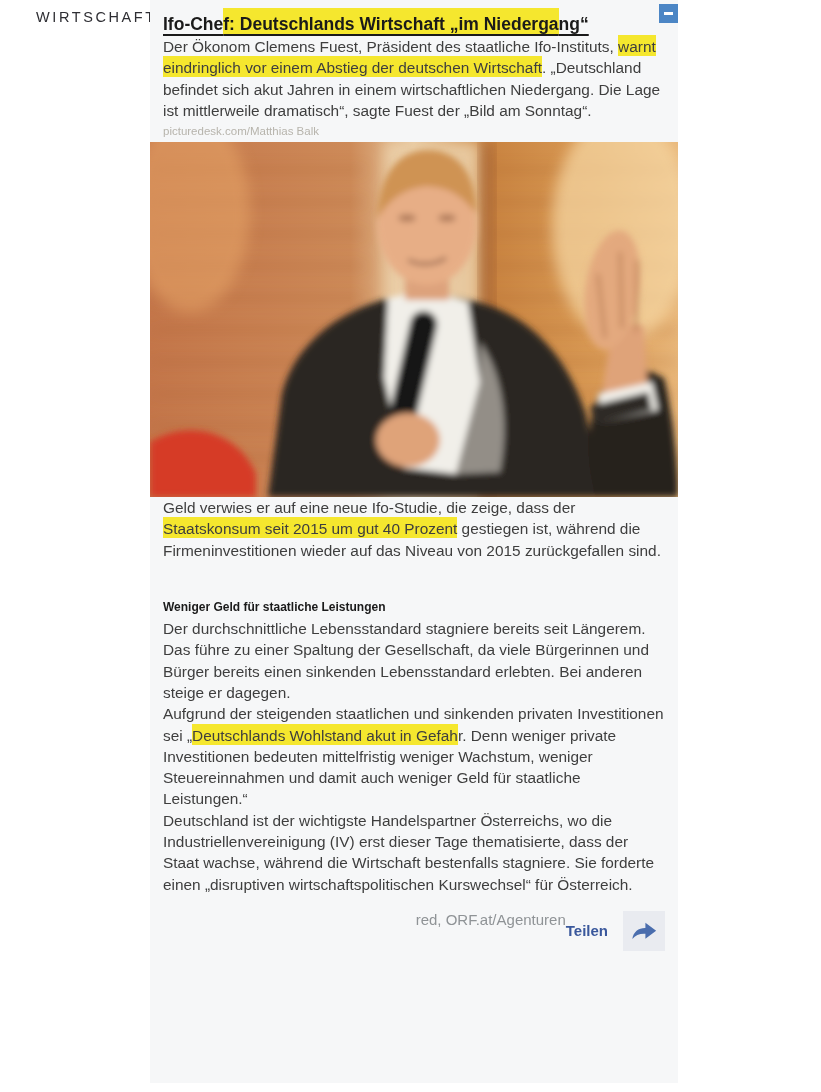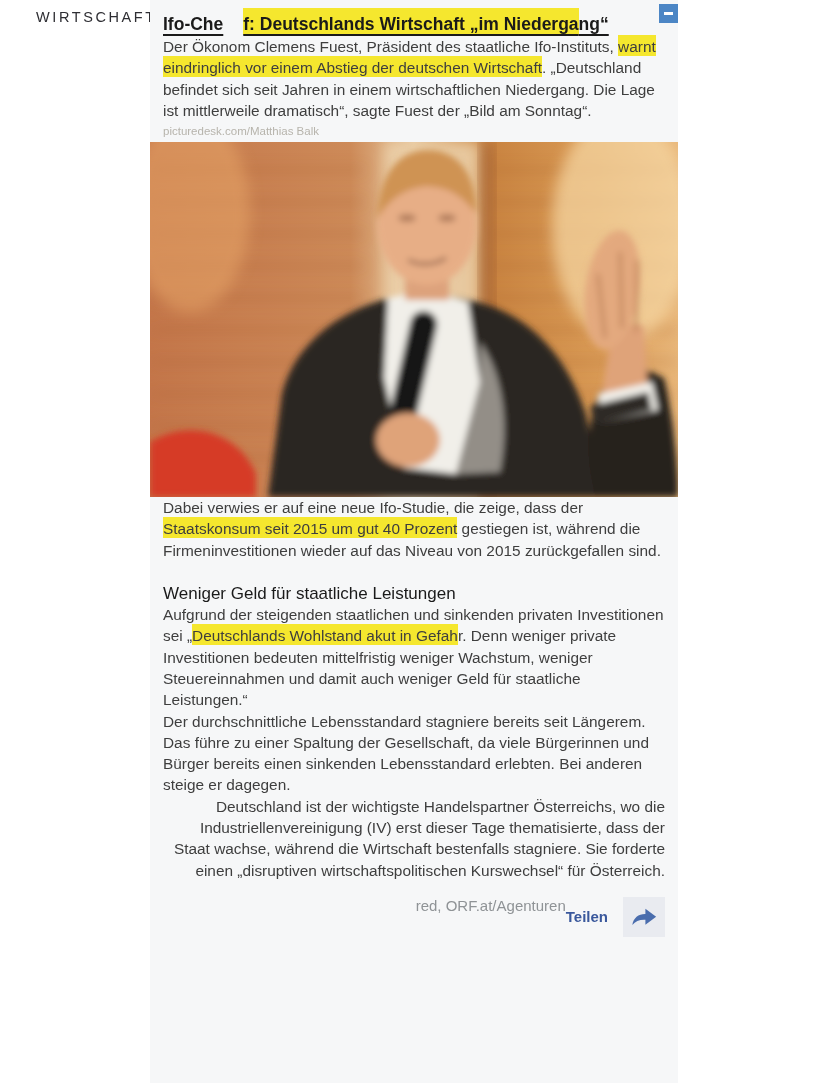--- a/index.html
+++ b/index.html
@@ -50,41 +50,41 @@
   }
 
   p.para{
     margin:0 13px;
     font-size:15.4px;line-height:21.3px;color:var(--body-text,#3e3e3e);
   }
   .mt-p1{margin-top:22px;}
   .mt-p2{margin-top:15px;}
   .mt-p3{margin-top:16px;}
   .mt-p4{margin-top:17px;}
-  .mt-p5{margin-top:15px;text-align:right;}
+  .mt-p5{margin-top:15px;}
 
   .hl{
     background:var(--highlight,#f5e72e);
     padding:3px 0 1px;
   }
-  h1.headline .hl{padding:6px 0 1px;margin-left:20px;}
+  h1.headline .hl{padding:6px 0 1px;}
 
   .photo-credit{
     margin:4px 13px 0;text-align:left;
     font-size:11.5px;line-height:13px;color:var(--credit-text,#b7b4ac);
   }
 
   .photo{
     margin-top:4px;width:528px;height:355px;display:block;position:relative;
   }
   .photo svg{display:block;}
 
   h2.subhead{
-    margin:22px 13px 0;
-    font-size:17px;line-height:21px;font-weight:normal;color:var(--headline-text,#1a1a1a);
+    margin:36px 13px 0;
+    font-size:12px;line-height:21px;font-weight:bold;color:var(--headline-text,#1a1a1a);
   }
 
   .footer-row{
     margin:16px 13px 0 13px;
     display:flex;justify-content:flex-end;align-items:flex-start;
   }
   .byline{font-size:15px;line-height:17px;color:var(--muted-text,#8f9396);}
   .share{display:flex;align-items:center;cursor:pointer;}
   .share-label{
     font-size:15px;font-weight:bold;color:var(--share-text,#3a589c);
@@ -105,21 +105,21 @@
   <div class="card">
 
     <button class="collapse-btn">
       <span class="minus-bar"></span>
     </button>
 
     <h1 class="headline">
       <a class="headline-link"><span>Ifo-Che</span><span class="hl">f: Deutschlands Wirtschaft „im Niederga</span><span>ng“</span></a>
     </h1>
 
-    <p class="para mt-p1"><span>Der Ökonom Clemens Fuest, Präsident des staatliche Ifo-Instituts, </span><span class="hl">warnt eindringlich vor einem Abstieg der deutschen Wirtschaft</span><span>. „Deutschland befindet sich seit Jahren in einem wirtschaftlichen Niedergang. Die Lage ist mittlerweile dramatisch“, sagte Fuest der „Bild am Sonntag“.</span></p>
+    <p class="para mt-p1"><span>Der Ökonom Clemens Fuest, Präsident des staatliche Ifo-Instituts, </span><span class="hl">warnt eindringlich vor einem Abstieg der deutschen Wirtschaft</span><span>. „Deutschland befindet sich akut Jahren in einem wirtschaftlichen Niedergang. Die Lage ist mittlerweile dramatisch“, sagte Fuest der „Bild am Sonntag“.</span></p>
 
     <div class="photo-credit">picturedesk.com/Matthias Balk</div>
 
     <div class="photo">
       <svg width="528" height="355" viewBox="0 0 528 355">
         <defs>
           <filter id="b1" x="-20%" y="-20%" width="140%" height="140%">
               <feGaussianBlur stdDeviation="7"></feGaussianBlur>
             </filter>
           <filter id="b2" x="-20%" y="-20%" width="140%" height="140%">
@@ -163,27 +163,27 @@
           <g transform="rotate(8 462 150)">
             <ellipse cx="462" cy="148" rx="27" ry="60" fill="#e3a97e"></ellipse>
           </g>
           <path d="M448,132 L455,196 M470,110 L472,186 M487,118 L486,190" stroke="#b77a52" stroke-width="3" fill="none" opacity="0.8"></path>
           <path d="M448,252 L502,240 L508,268 L452,280 Z" fill="#f2f0ea"></path>
           <path d="M440,264 L498,250 L502,268 L444,282 Z" fill="#2e2c28"></path>
         </g>
       </svg>
     </div>
 
-    <p class="para mt-p2"><span>Dabei verwies er auf eine neue Ifo-Studie, die zeige, dass der </span><span class="hl">Staatskonsum seit 2015 um gut 40 Prozent</span><span> gestiegen ist, während die Firmeninvestitionen wieder auf das Niveau von 2015 zurückgefallen sind.</span></p>
+    <p class="para mt-p2"><span>Geld verwies er auf eine neue Ifo-Studie, die zeige, dass der </span><span class="hl">Staatskonsum seit 2015 um gut 40 Prozent</span><span> gestiegen ist, während die Firmeninvestitionen wieder auf das Niveau von 2015 zurückgefallen sind.</span></p>
 
     <h2 class="subhead">Weniger Geld für staatliche Leistungen</h2>
 
+    <p class="para mt-p4"><span>Der durchschnittliche Lebensstandard stagniere bereits seit Längerem. Das führe zu einer Spaltung der Gesellschaft, da viele Bürgerinnen und Bürger bereits einen sinkenden Lebensstandard erlebten. Bei anderen steige er dagegen.</span></p>
+
     <p class="para mt-p3"><span>Aufgrund der steigenden staatlichen und sinkenden privaten Investitionen sei „</span><span class="hl">Deutschlands Wohlstand akut in Gefah</span><span>r. Denn weniger private Investitionen bedeuten mittelfristig weniger Wachstum, weniger Steuereinnahmen und damit auch weniger Geld für staatliche Leistungen.“</span></p>
-
-    <p class="para mt-p4"><span>Der durchschnittliche Lebensstandard stagniere bereits seit Längerem. Das führe zu einer Spaltung der Gesellschaft, da viele Bürgerinnen und Bürger bereits einen sinkenden Lebensstandard erlebten. Bei anderen steige er dagegen.</span></p>
 
     <p class="para mt-p5"><span>Deutschland ist der wichtigste Handelspartner Österreichs, wo die Industriellenvereinigung (IV) erst dieser Tage thematisierte, dass der Staat wachse, während die Wirtschaft bestenfalls stagniere. Sie forderte einen „disruptiven wirtschaftspolitischen Kurswechsel“ für Österreich.</span></p>
 
     <div class="footer-row">
       <span class="byline">red, ORF.at/Agenturen</span>
       <span class="share">
         <span class="share-label">Teilen</span>
         <span class="share-box">
           <svg width="28" height="21" viewBox="0 0 30 22">
             <path d="M2.5 20 C3.5 12.5 9.5 8.2 16.5 8.4 L16.5 2.6 L28 11.3 L16.5 19.8 L16.5 14.4 C10.5 14 5.8 16 2.5 20 Z" fill="var(--share-arrow,#4a6dad)"></path>

